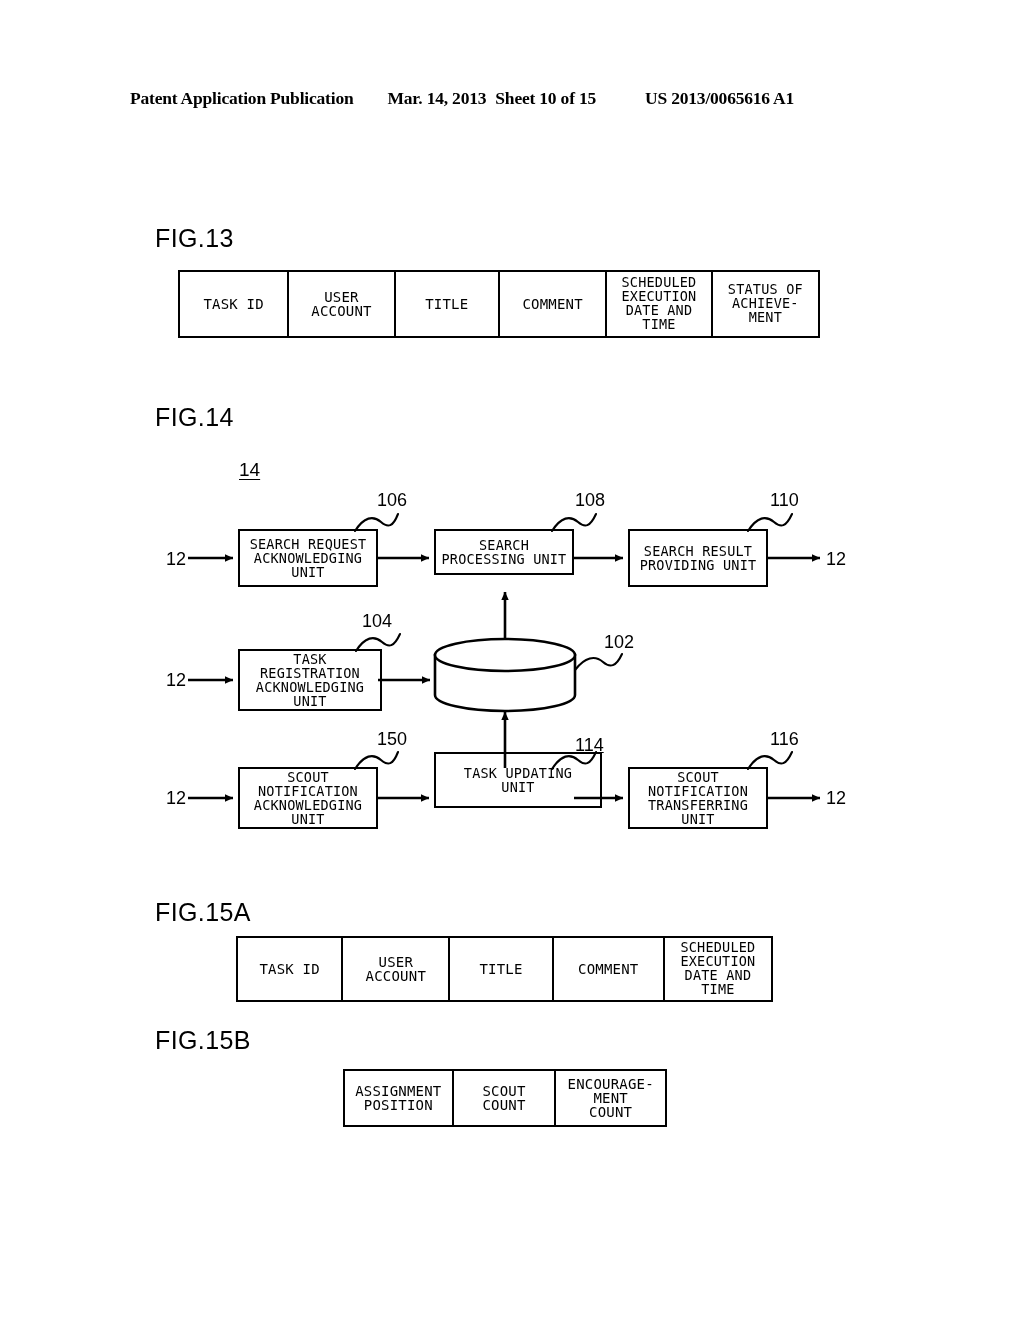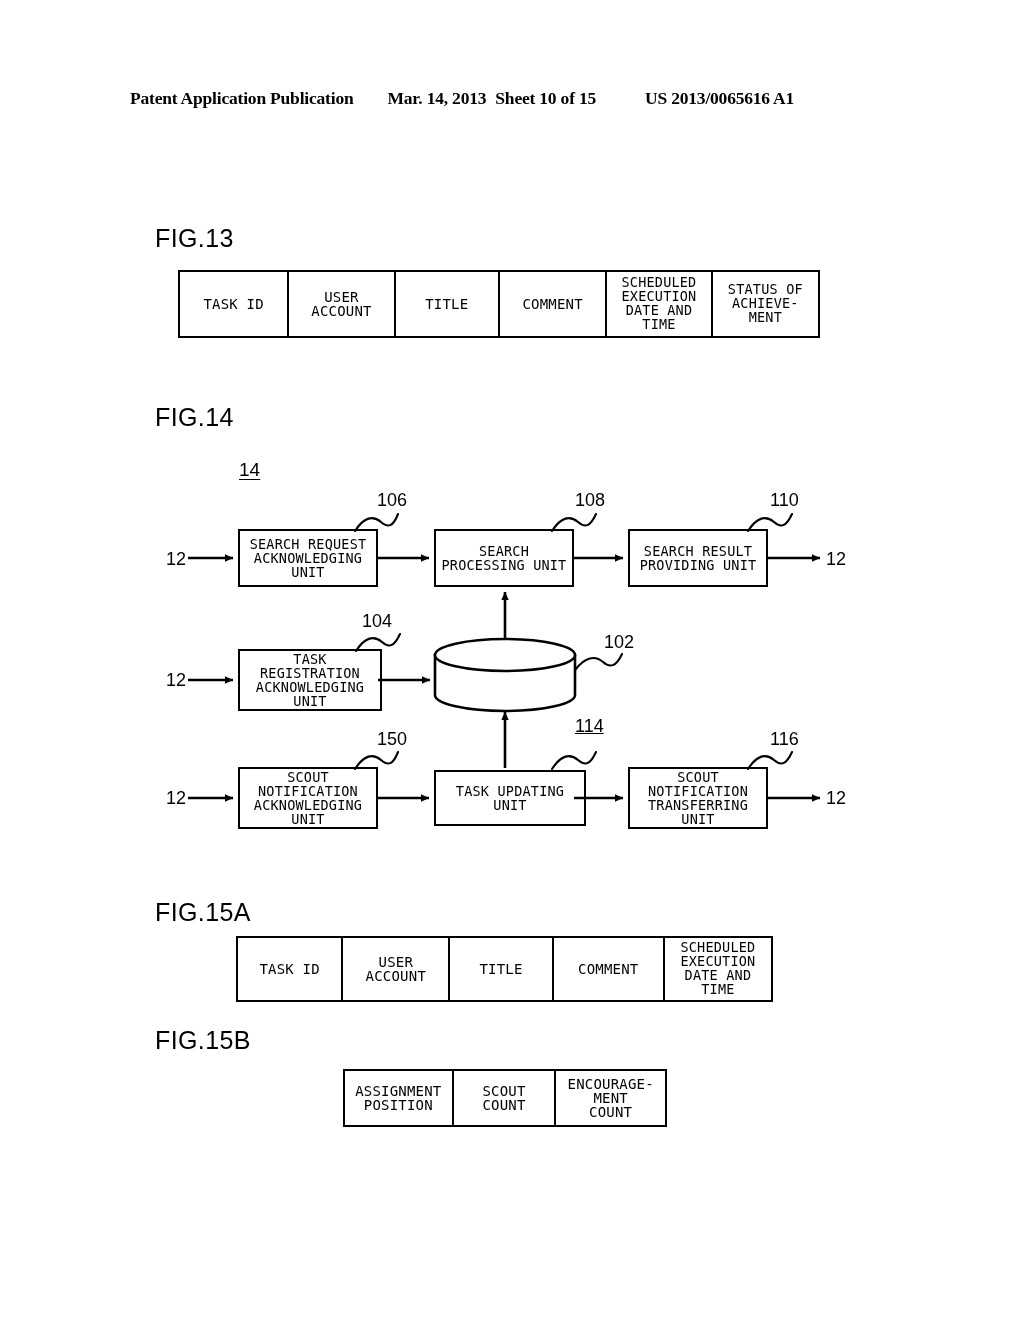--- a/index.html
+++ b/index.html
@@ -174,21 +174,21 @@
 
   <div class="toplbl" style="left:239px; top:459px;">14</div>
 
   <div class="dgm">
 
     <div class="unit" style="left:238px; top:529px; width:140px; height:58px;">SEARCH REQUEST
 ACKNOWLEDGING
 UNIT</div>
     <div class="reflbl" style="left:377px; top:490px;">106</div>
 
-    <div class="unit" style="left:434px; top:529px; width:140px; height:58px;">SEARCH
+    <div class="unit" style="left:434px; top:529px; width:140px; height:46px;">SEARCH
 PROCESSING UNIT</div>
     <div class="reflbl" style="left:575px; top:490px;">108</div>
 
     <div class="unit" style="left:628px; top:529px; width:140px; height:58px;">SEARCH RESULT
 PROVIDING UNIT</div>
     <div class="reflbl" style="left:770px; top:490px;">110</div>
 
     <div class="portlbl" style="left:166px; top:549px;">12</div>
     <div class="portlbl" style="left:826px; top:549px;">12</div>
 
@@ -203,23 +203,23 @@
     <div class="reflbl" style="left:604px; top:632px;">102</div>
 
     <div class="portlbl" style="left:166px; top:670px;">12</div>
 
     <div class="unit" style="left:238px; top:767px; width:140px; height:62px;">SCOUT
 NOTIFICATION
 ACKNOWLEDGING
 UNIT</div>
     <div class="reflbl" style="left:377px; top:729px;">150</div>
 
-    <div class="unit" style="left:434px; top:770px; width:152px; height:56px;">TASK UPDATING
-UNIT</div>
-    <div class="reflbl" style="left:575px; top:716px;text-decoration:underline;">114</div>
+    <div class="unit" style="left:434px; top:752px; width:168px; height:56px;">TASK UPDATING
+UNIT</div>
+    <div class="reflbl" style="left:575px; top:735px;text-decoration:underline;">114</div>
 
     <div class="unit" style="left:628px; top:767px; width:140px; height:62px;">SCOUT
 NOTIFICATION
 TRANSFERRING
 UNIT</div>
     <div class="reflbl" style="left:770px; top:729px;">116</div>
 
     <div class="portlbl" style="left:166px; top:788px;">12</div>
     <div class="portlbl" style="left:826px; top:788px;">12</div>
 

